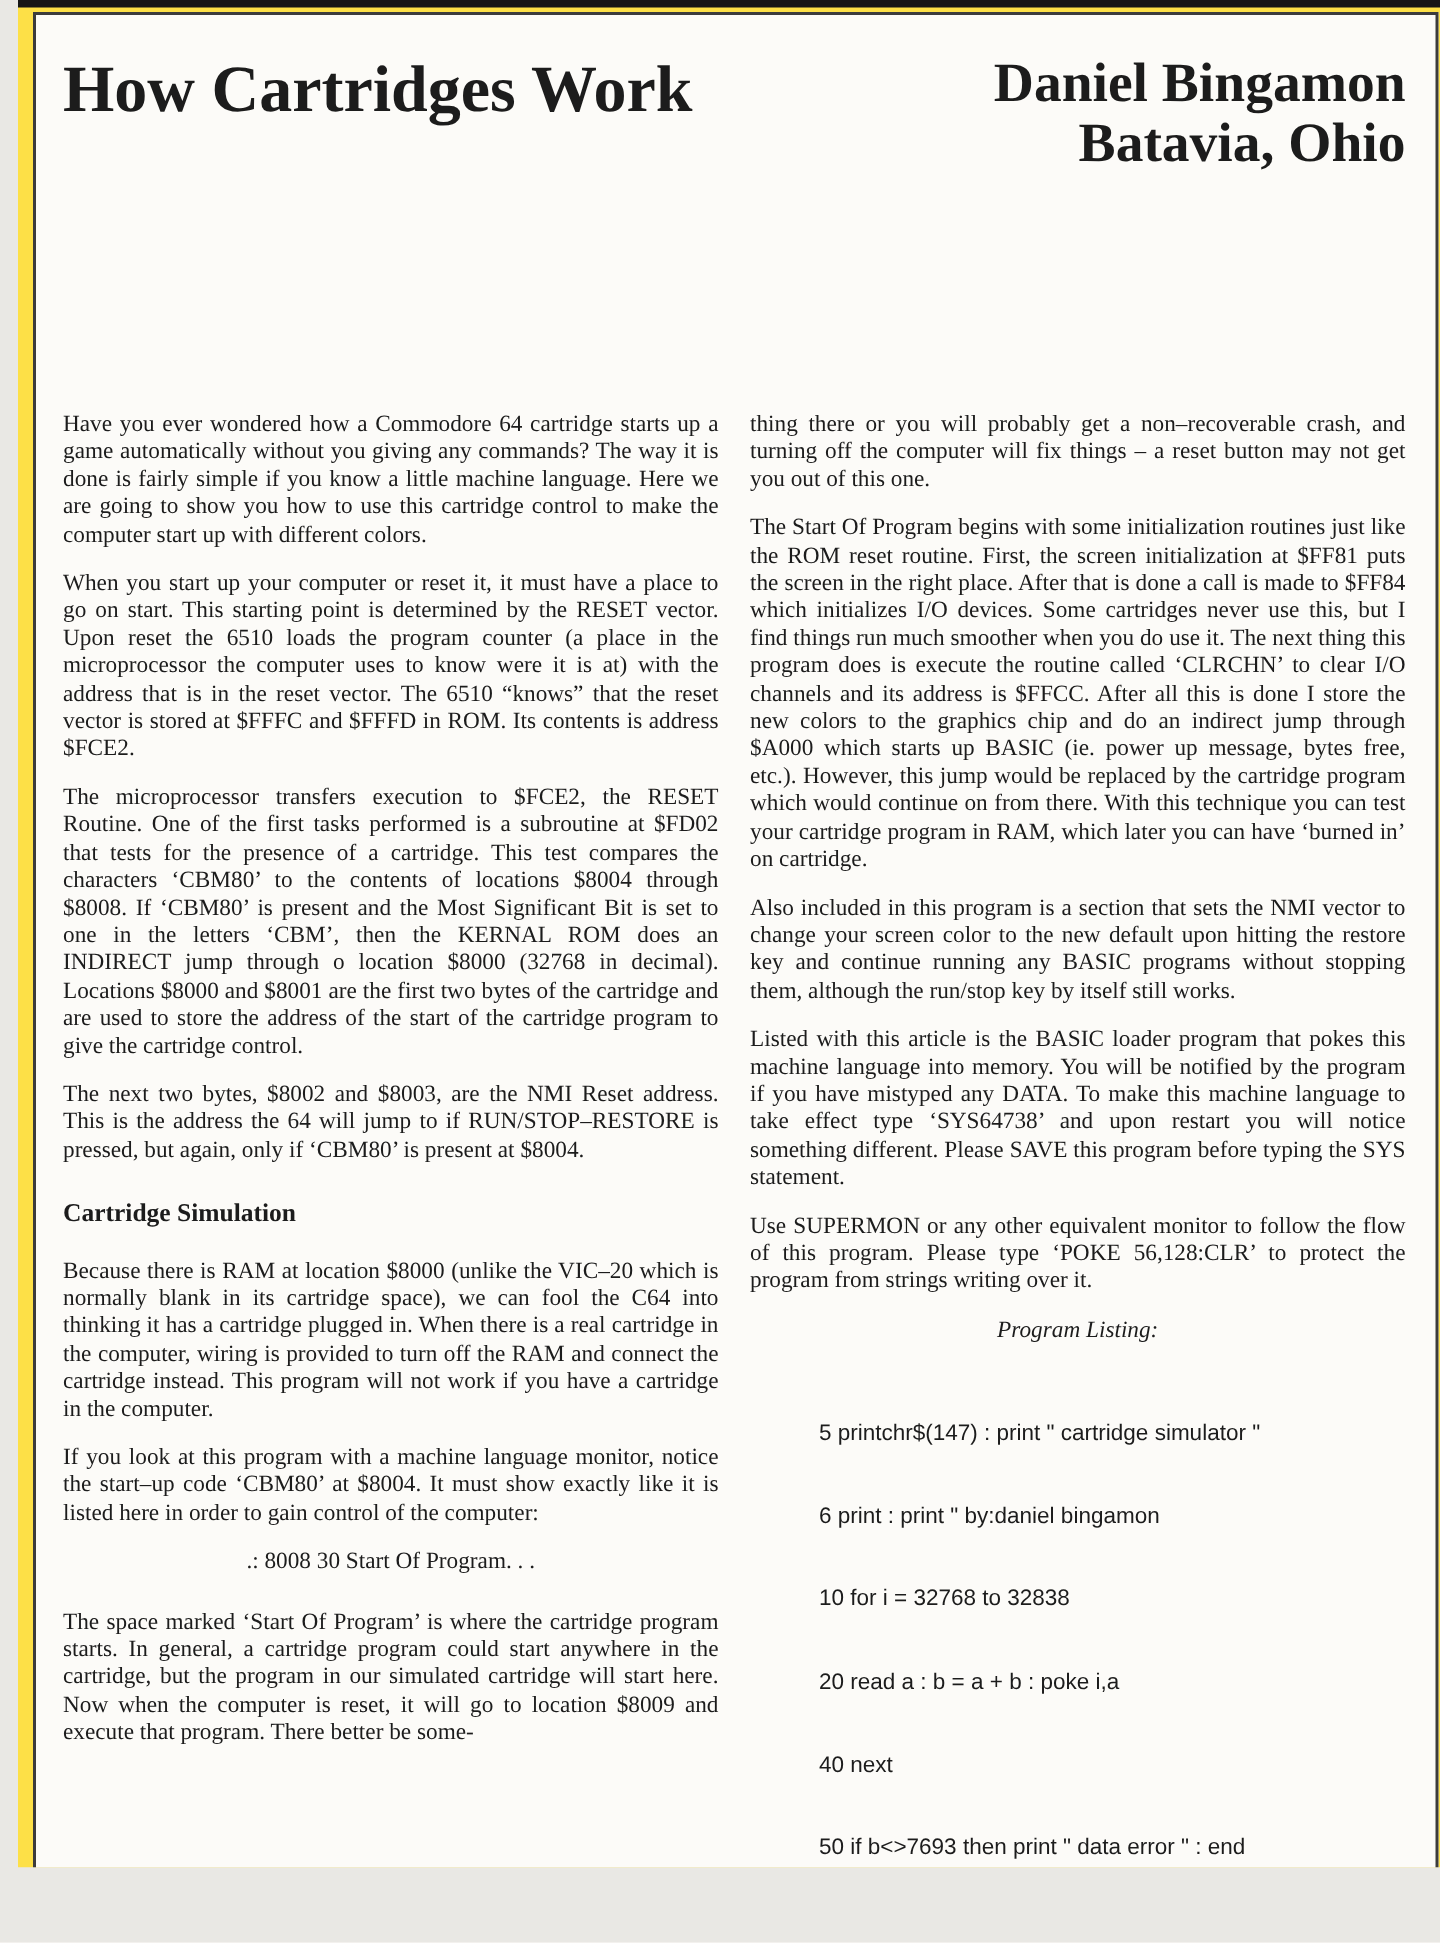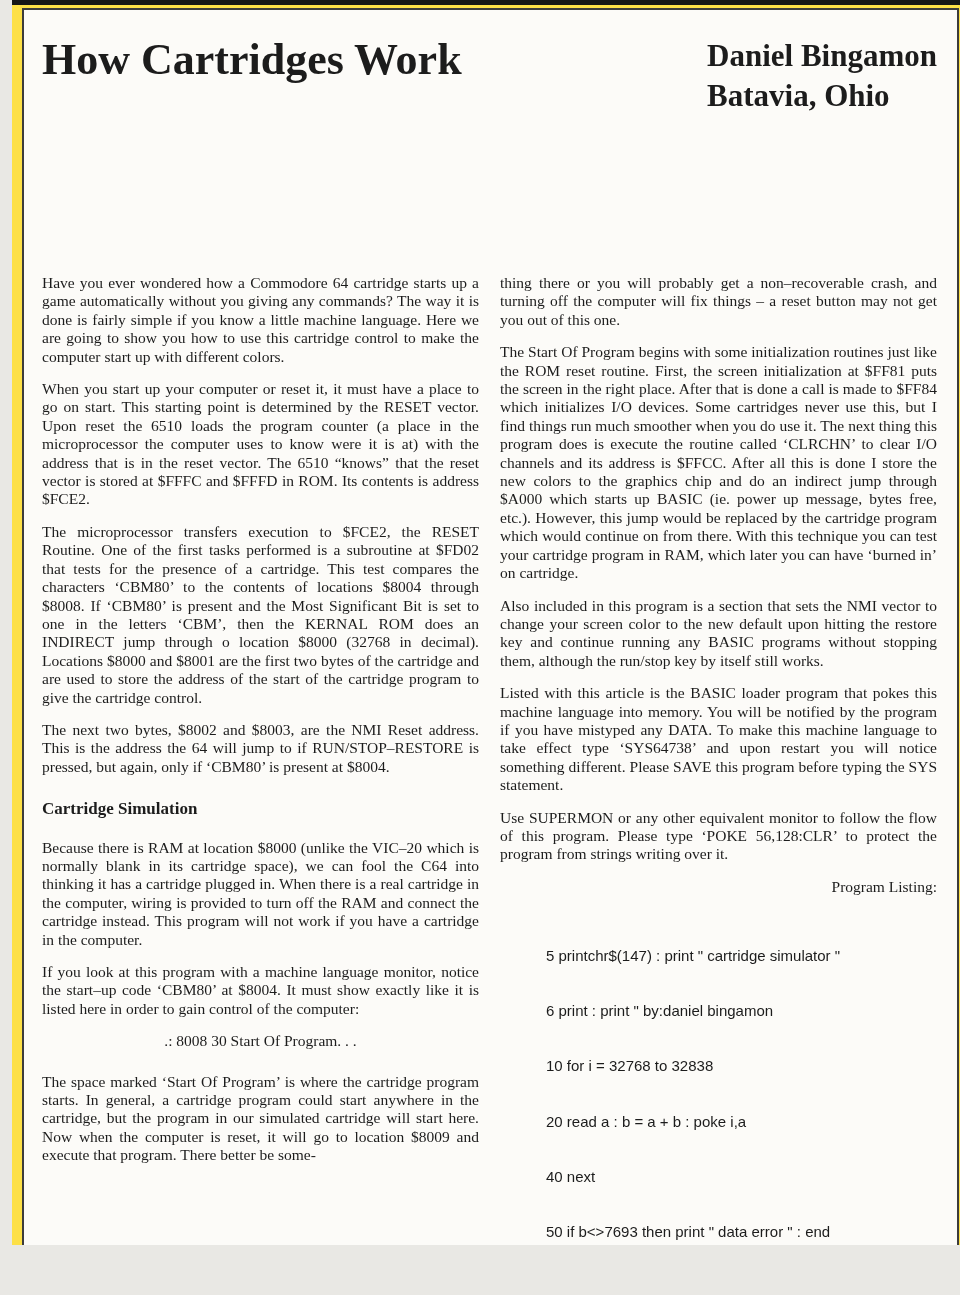--- a/index.html
+++ b/index.html
@@ -33,22 +33,22 @@
     justify-content: space-between;
     align-items: flex-start;
   }
   .title {
     margin: 0;
     font-size: 44px;
     line-height: 48px;
     font-weight: bold;
   }
   .byline {
-    text-align: left;
-    font-size: 31px;
+    text-align: right;
+    font-size: 37px;
     line-height: 40px;
     font-weight: bold;
     margin-top: 0;
   }
   .columns {
     display: flex;
     gap: 21px;
     margin-top: 158px;
   }
   .col {
@@ -64,21 +64,21 @@
     font-weight: bold;
     margin: 24px 0 20px 0;
     text-align: left;
   }
   .code-block {
     text-align: center;
     margin: 4px 0 22px 0;
     font-size: 15.5px;
     line-height: 18.4px;
   }
-  .listing-label { text-align: right; }
+  .listing-label { text-align: center; font-style: italic; }
   .listing {
     font-family: "Liberation Sans", sans-serif;
     font-size: 15px;
     line-height: 18.4px;
     white-space: pre;
     margin: 14px 0 0 46px;
     text-align: left;
   }
   .footer-band {
     position: absolute;

